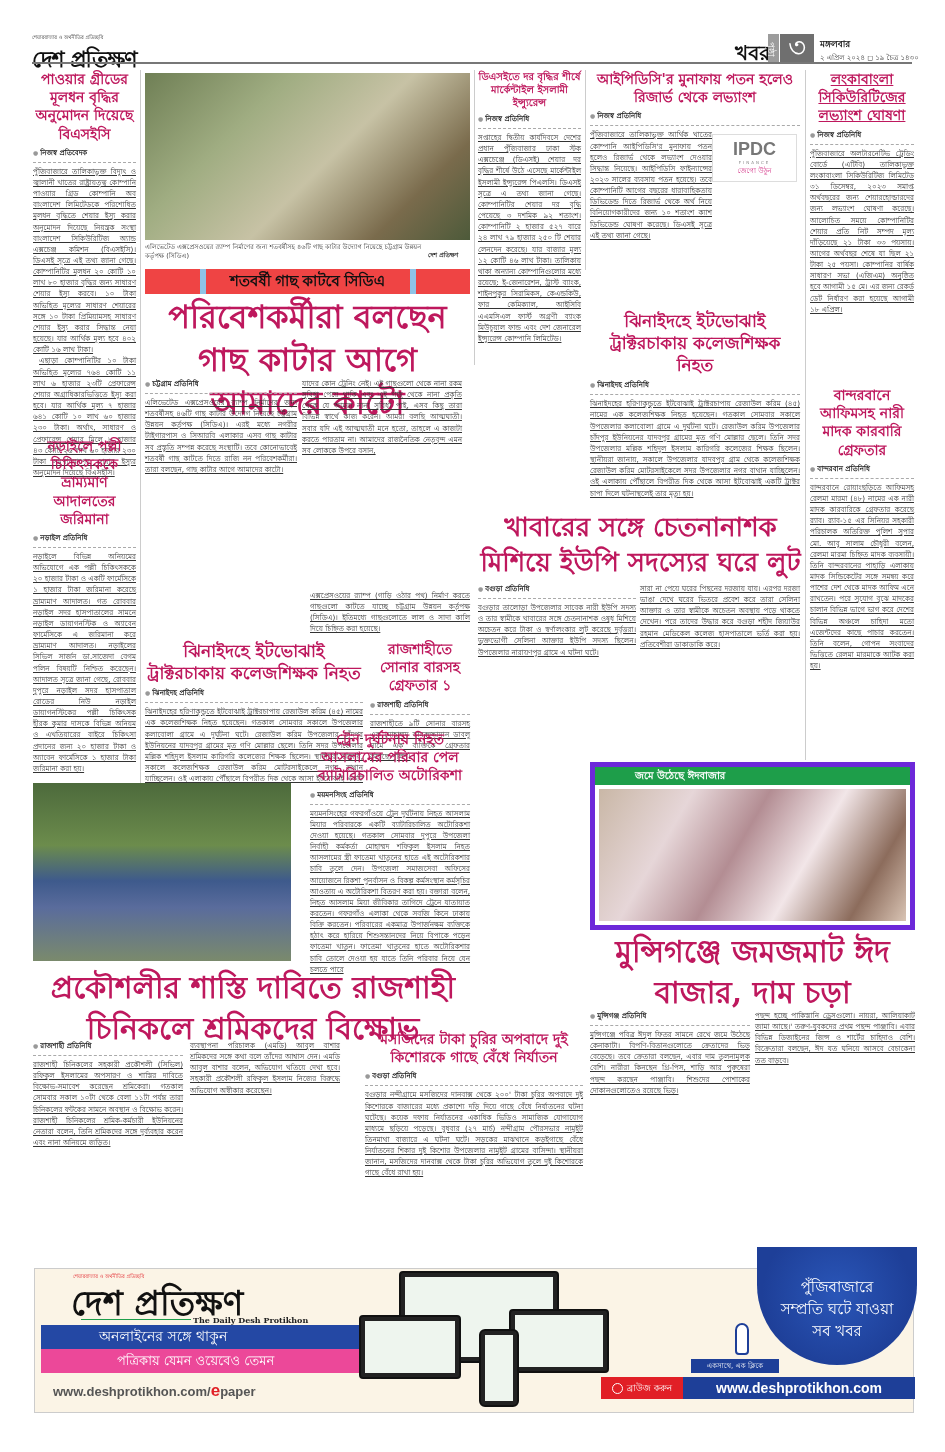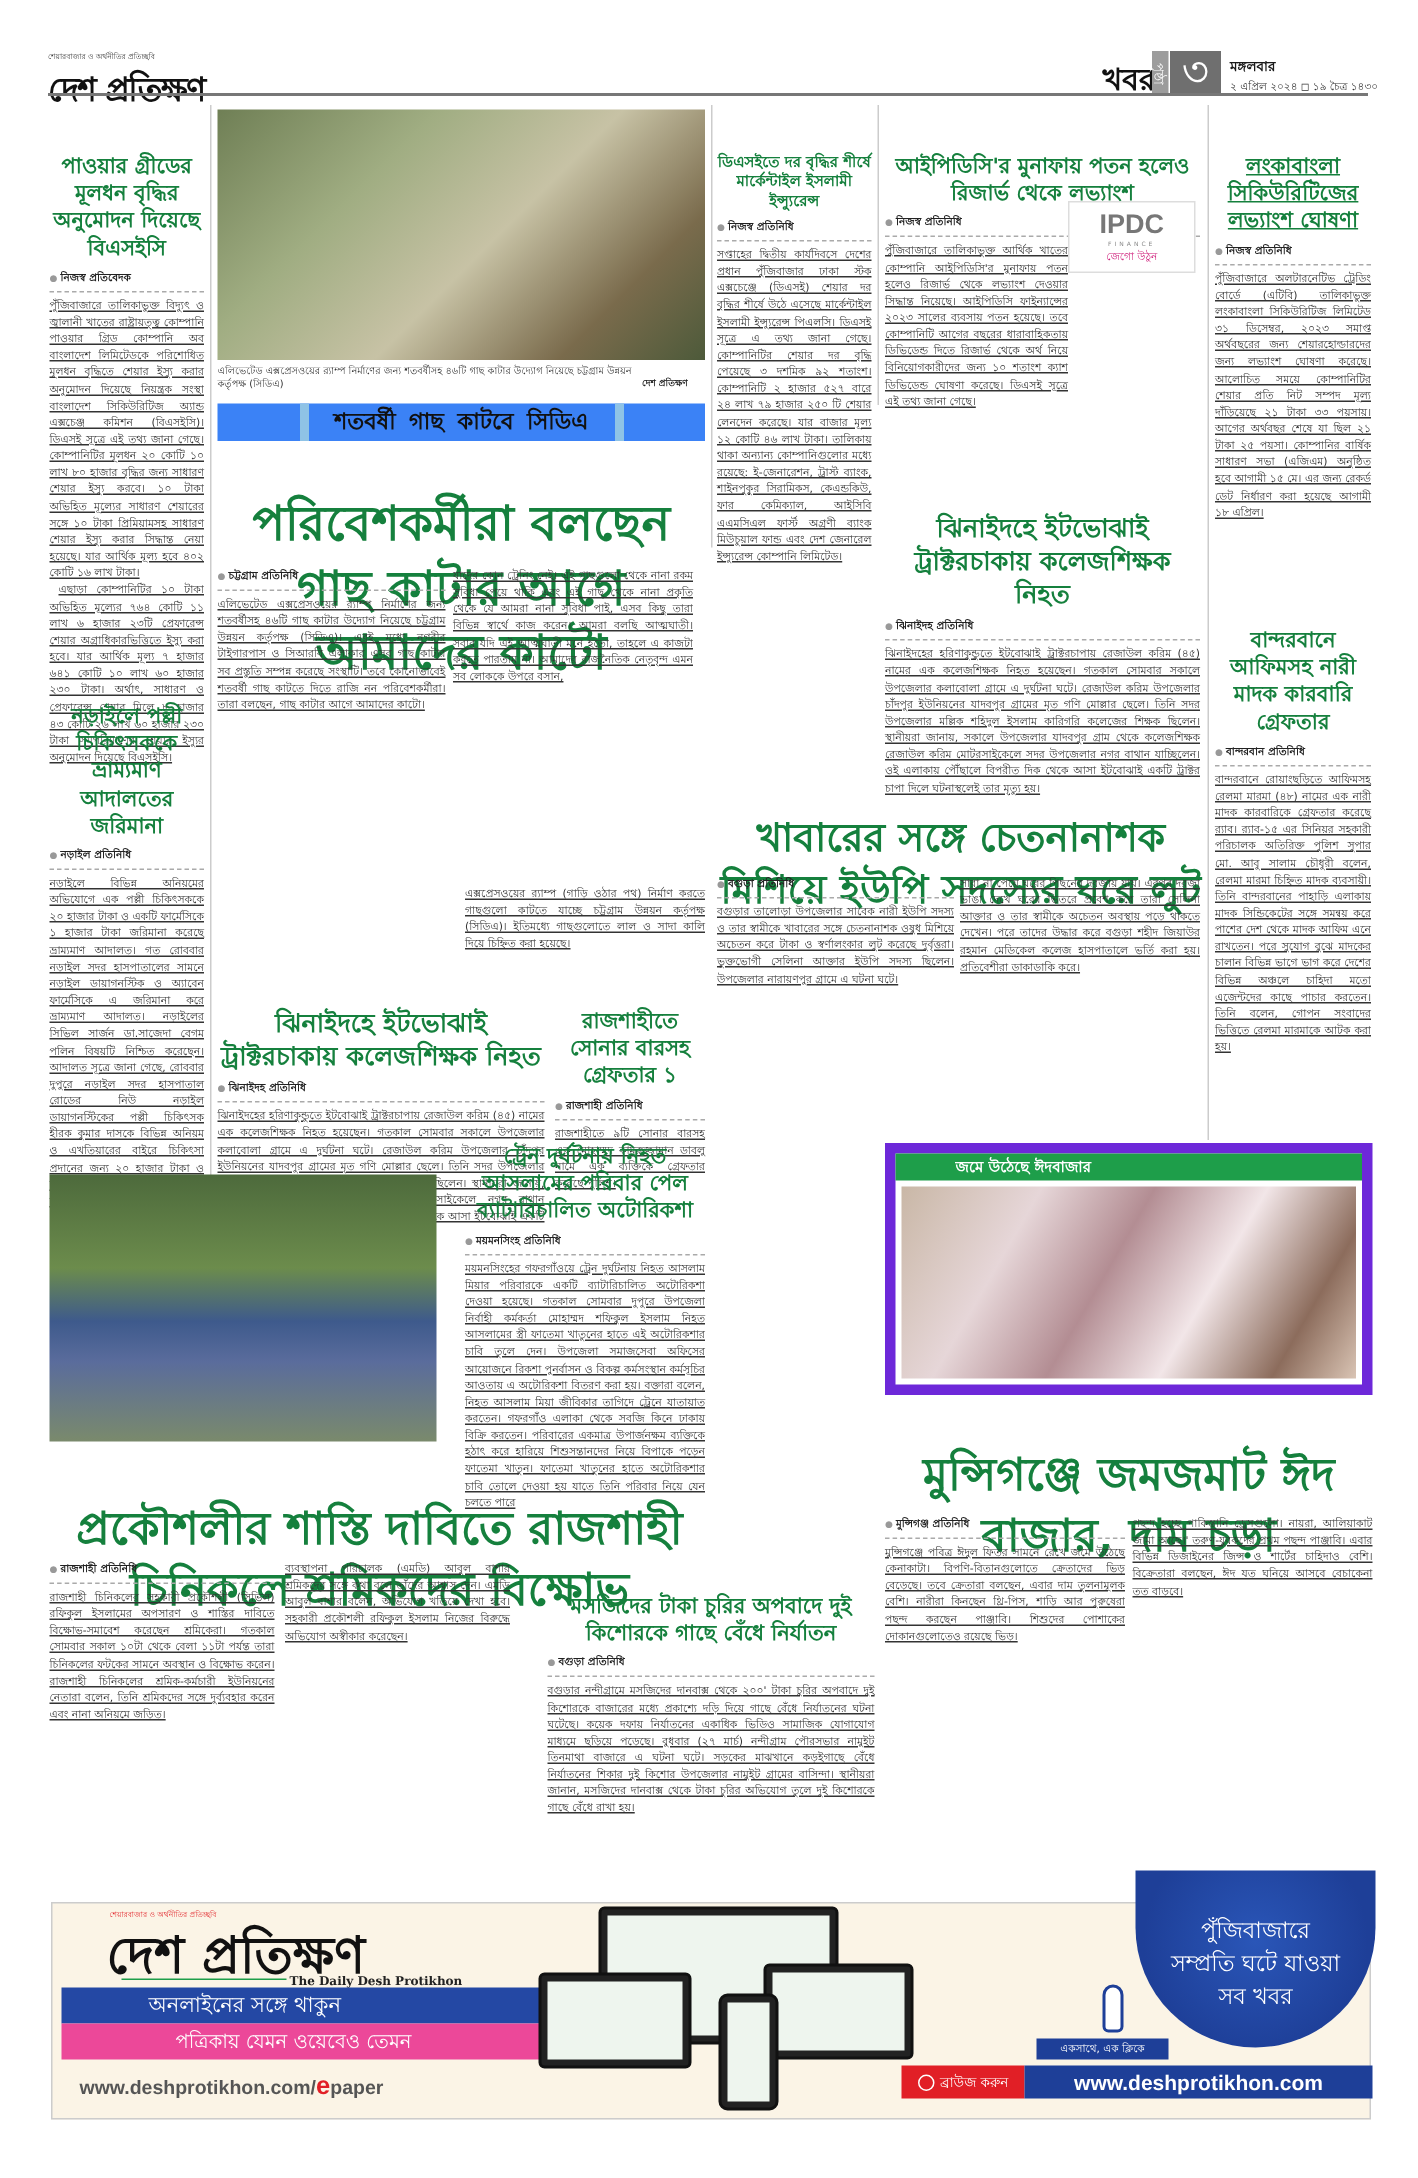--- a/index.html
+++ b/index.html
@@ -6,32 +6,32 @@
   body { width: 945px; height: 1452px; background: #ffffff; font-family: "DejaVu Sans", sans-serif; color: #1a1a1a; position: relative; overflow: hidden; }
   .abs { position: absolute; }
   .masthead-tag { font-size: 5px; color: #333; }
   .masthead-logo { font-family: "DejaVu Serif", serif; font-weight: bold; font-size: 22px; letter-spacing: -1px; color: #111; }
   .top-rule { position: absolute; left: 32px; top: 62px; width: 880px; height: 2px; background: #777; }
   .section-label { font-family: "DejaVu Serif", serif; font-weight: bold; font-size: 20px; color: #111; }
   .page-tab { background: #9c9c9c; color: #fff; font-size: 9px; writing-mode: vertical-rl; text-align: center; }
   .page-num { background: #6f6f6f; color: #fff; font-size: 28px; display: flex; align-items: center; justify-content: center; font-family: "DejaVu Serif", serif; }
   .date-day { font-size: 9px; font-weight: bold; }
   .date-full { font-size: 7px; color: #333; }
-  .hl { font-family: "DejaVu Serif", serif; font-weight: bold; text-align: center; line-height: 1.3; color: #15803d; margin-top: 32px; }
+  .hl { font-family: "DejaVu Serif", serif; font-weight: bold; text-align: center; line-height: 1.3; color: #be185d; }
   .hl-sm { font-size: 15px; }
   .hl-md { font-size: 19px; }
   .hl-lg { font-size: 34px; line-height: 1.35; }
   .byline { font-size: 7px; font-weight: bold; color: #222; border-bottom: 1px dashed #aaa; padding-bottom: 3px; margin-bottom: 3px; }
   .byline::before { content: "● "; color: #999; font-size: 6px; }
   .body { font-size: 7.2px; line-height: 1.55; text-align: justify; color: #333; text-decoration: underline; }
   .photo { background: linear-gradient(135deg, #6f7f55 0%, #a0ad82 30%, #c7c2a5 55%, #7a6b4c 80%, #4d5a3a 100%); }
   .photo-shop { background: linear-gradient(120deg, #c9b7a6 0%, #e6d6d8 25%, #b38d93 45%, #f2e6e8 65%, #8c6c5c 85%, #d9c4b4 100%); }
   .photo-crowd { background: linear-gradient(180deg, #4d6a3c 0%, #6c8c4c 35%, #3e5a8c 55%, #5a6c9c 70%, #7a8a6c 100%); }
   .caption { font-size: 6.5px; color: #333; line-height: 1.4; }
-  .blue-band { background: #3b82f6; display: flex; align-items: center; justify-content: center; font-family: Liberation Mono, monospace; font-weight: bold; font-size: 15px; color: #111; }
+  .blue-band { background: #ef4444; display: flex; align-items: center; justify-content: center; font-family: Liberation Sans, sans-serif; font-weight: bold; font-size: 15px; color: #111; }
   .blue-band .stripe { position: absolute; top: 0; bottom: 0; width: 6px; background: #8fc3e6; }
   .green-band { background: #1e9e4a; color: #fff; font-size: 10px; font-weight: bold; display: flex; align-items: center; padding-left: 40px; }
   .vline { position: absolute; width: 1px; background: #ccc; }
   .ad { border: 1px solid #ccc; background: #fbf4e6; }
   .ad-logo { font-family: "DejaVu Serif", serif; font-weight: bold; font-size: 34px; color: #111; }
   .ad-sub { font-family: "DejaVu Serif", serif; font-size: 8px; color: #222; }
   .ad-blue { background: #2448a4; color: #fff; font-size: 14px; display: flex; align-items: center; padding-left: 58px; }
   .ad-red { background: #ec4899; color: #fff; font-size: 13px; display: flex; align-items: center; padding-left: 76px; }
   .ad-url { font-family: "Liberation Sans", sans-serif; font-weight: bold; font-size: 13px; color: #555; }
   .ad-url .e { color: #e11f26; font-size: 17px; }
@@ -156,21 +156,21 @@
 </div>
 
 <div class="abs photo-crowd" style="left:33px; top:783px; width:258px; height:178px;"></div>
 
 <div class="abs" style="left:310px; top:730px; width:160px;">
   <div class="hl hl-sm" style="font-size:14px;">ট্রেন দুর্ঘটনায় নিহত আসলামের পরিবার পেল ব্যাটারিচালিত অটোরিকশা</div>
   <div class="byline" style="margin-top:4px;">ময়মনসিংহ প্রতিনিধি</div>
   <div class="body">ময়মনসিংহের গফরগাঁওয়ে ট্রেন দুর্ঘটনায় নিহত আসলাম মিয়ার পরিবারকে একটি ব্যাটারিচালিত অটোরিকশা দেওয়া হয়েছে। গতকাল সোমবার দুপুরে উপজেলা নির্বাহী কর্মকর্তা মোহাম্মদ শফিকুল ইসলাম নিহত আসলামের স্ত্রী ফাতেমা খাতুনের হাতে এই অটোরিকশার চাবি তুলে দেন। উপজেলা সমাজসেবা অফিসের আয়োজনে রিকশা পুনর্বাসন ও বিকল্প কর্মসংস্থান কর্মসূচির আওতায় এ অটোরিকশা বিতরণ করা হয়। বক্তারা বলেন, নিহত আসলাম মিয়া জীবিকার তাগিদে ট্রেনে যাতায়াত করতেন। গফরগাঁও এলাকা থেকে সবজি কিনে ঢাকায় বিক্রি করতেন। পরিবারের একমাত্র উপার্জনক্ষম ব্যক্তিকে হঠাৎ করে হারিয়ে শিশুসন্তানদের নিয়ে বিপাকে পড়েন ফাতেমা খাতুন। ফাতেমা খাতুনের হাতে অটোরিকশার চাবি তোলে দেওয়া হয় যাতে তিনি পরিবার নিয়ে যেন চলতে পারে</div>
 </div>
 
-<div class="abs" style="left:590px; top:762px; width:325px; height:168px; border:7px solid #6d28d9;">
+<div class="abs" style="left:590px; top:762px; width:325px; height:168px; border:5px solid #6d28d9;">
   <div class="green-band" style="height:18px;">জমে উঠেছে ঈদবাজার</div>
   <div class="photo-shop" style="position:absolute; left:4px; top:22px; right:4px; bottom:4px;"></div>
 </div>
 <div class="abs hl hl-lg" style="left:590px; top:932px; width:325px; font-size:30px;">মুন্সিগঞ্জে জমজমাট ঈদ বাজার, দাম চড়া</div>
 <div class="abs" style="left:590px; top:1010px; width:160px;">
   <div class="byline">মুন্সিগঞ্জ প্রতিনিধি</div>
   <div class="body">মুন্সিগঞ্জে পবিত্র ঈদুল ফিতর সামনে রেখে জমে উঠেছে কেনাকাটা। বিপণি-বিতানগুলোতে ক্রেতাদের ভিড় বেড়েছে। তবে ক্রেতারা বলছেন, এবার দাম তুলনামূলক বেশি। নারীরা কিনছেন থ্রি-পিস, শাড়ি আর পুরুষেরা পছন্দ করছেন পাঞ্জাবি। শিশুদের পোশাকের দোকানগুলোতেও রয়েছে ভিড়।</div>
 </div>
 <div class="abs body" style="left:755px; top:1010px; width:160px;">পছন্দ হচ্ছে পাকিস্তানি ড্রেসগুলো। নায়রা, আলিয়াকাট জামা আছে।' তরুণ-যুবকদের প্রথম পছন্দ পাঞ্জাবি। এবার বিভিন্ন ডিজাইনের জিন্স ও শার্টের চাহিদাও বেশি। বিক্রেতারা বলছেন, ঈদ যত ঘনিয়ে আসবে বেচাকেনা তত বাড়বে।</div>
 

